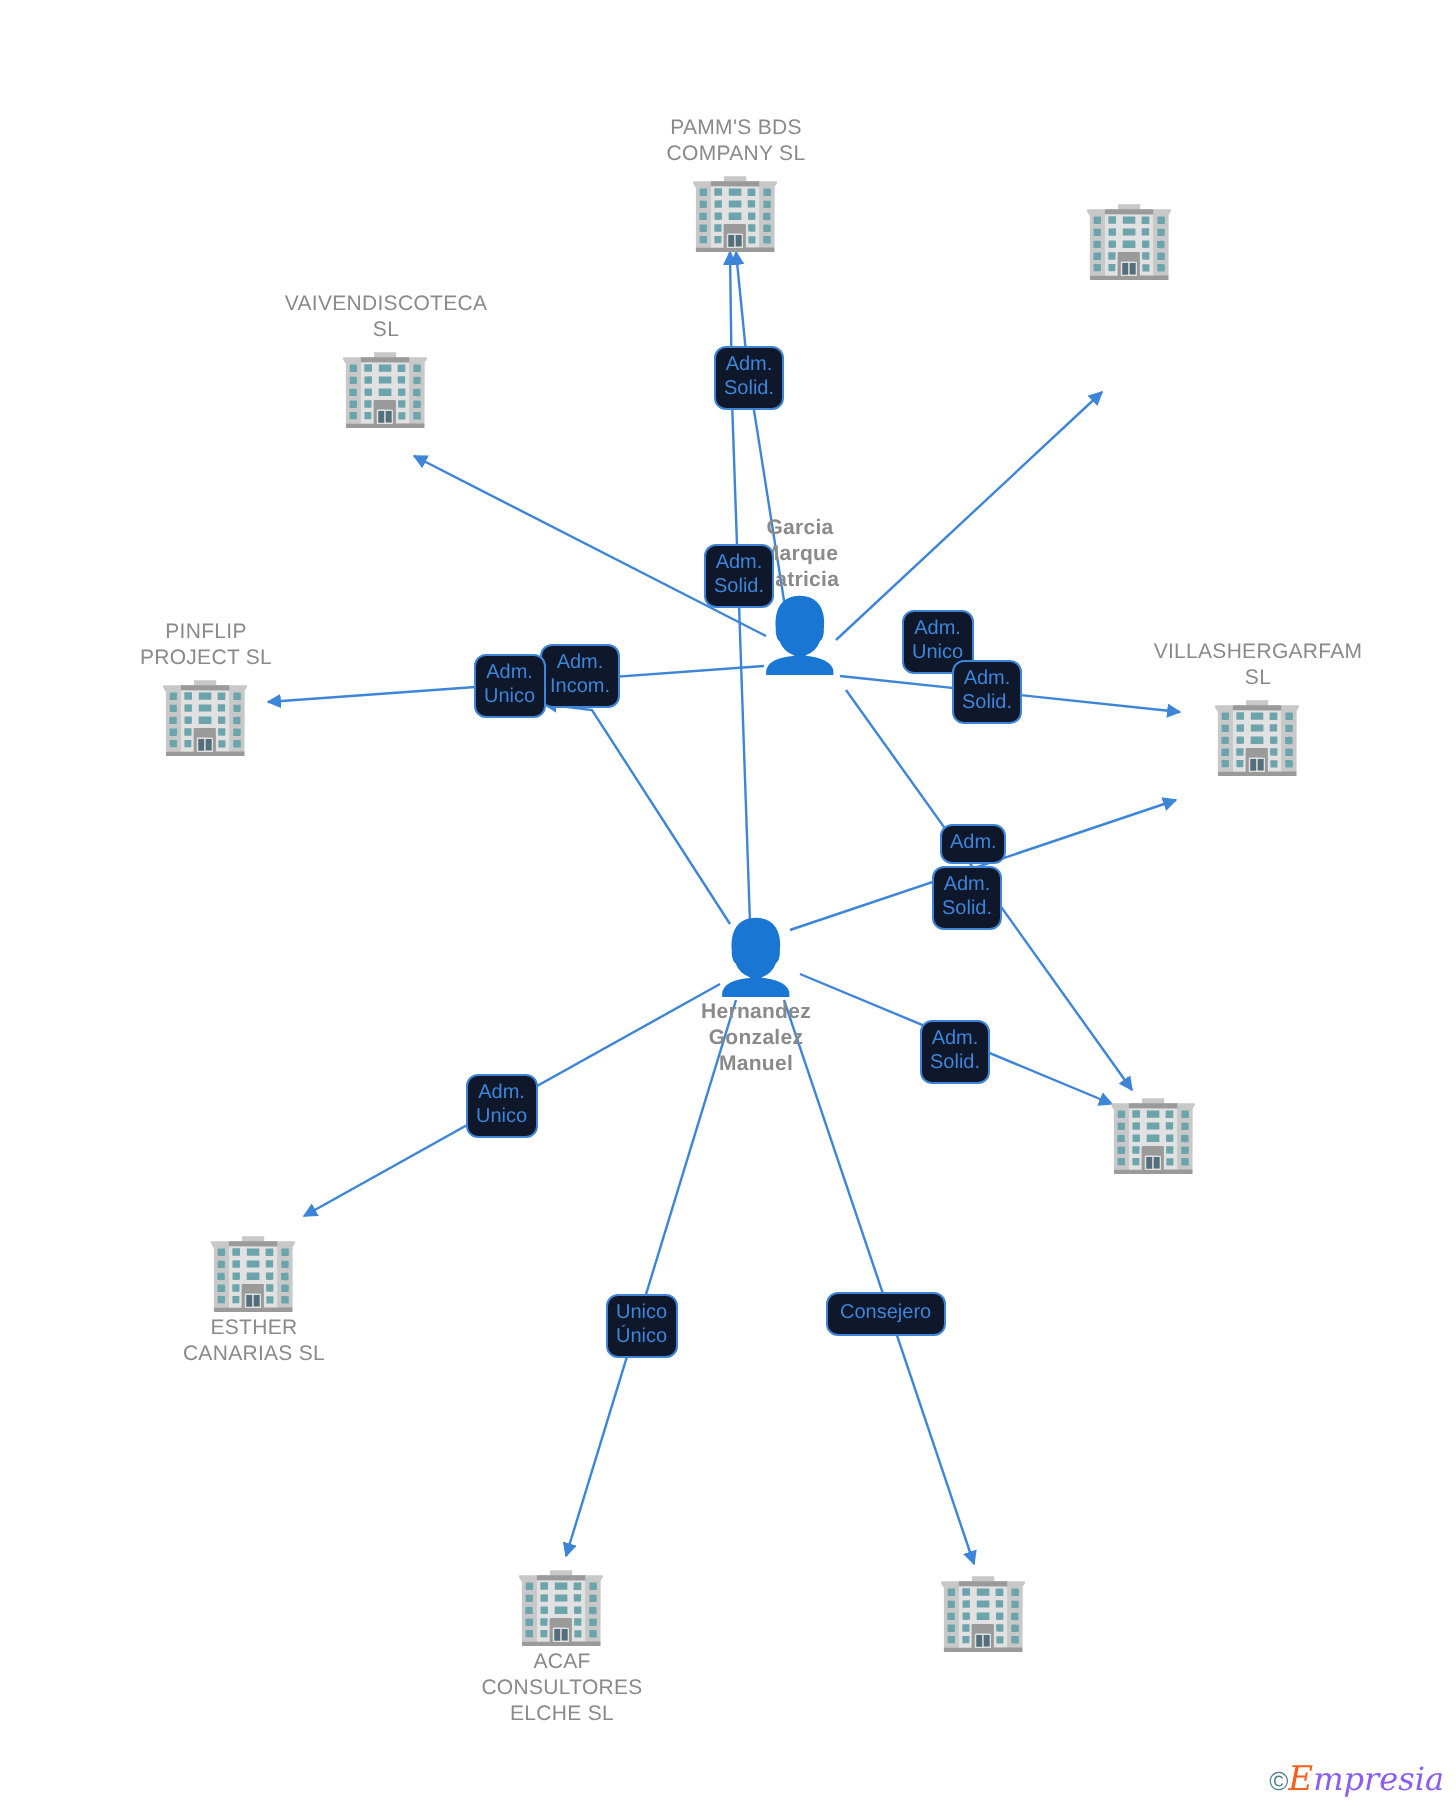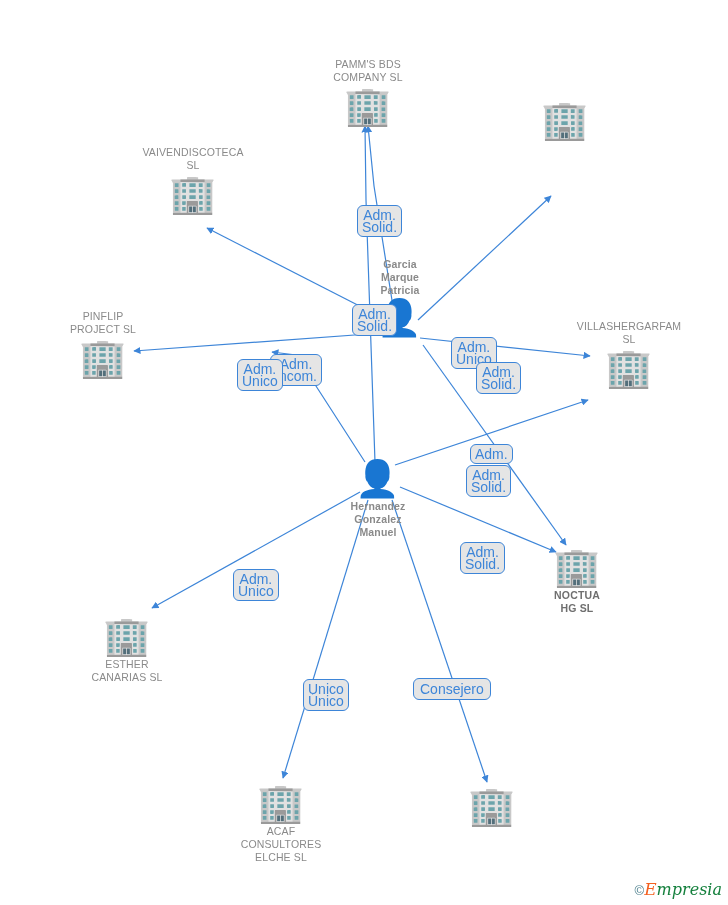--- a/index.html
+++ b/index.html
@@ -64,31 +64,30 @@
   .node.label-below .caption {
     margin-top: 3px;
   }
   .node.person .caption {
     color: #8a8a8a;
     font-weight: bold;
   }
   .edge-label {
     position: absolute;
     box-sizing: border-box;
-    background: #e5e5e5;
+    background: #0f172a;
     border: 1px solid #3d85d8;
     border-radius: 6px;
     color: #3d85d8;
-    font-size: 14px;
+    font-size: 10px;
     line-height: 12px;
     text-align: center;
     padding: 3px 4px;
     white-space: pre-line;
     z-index: 9;
-    margin-top: 32px;
   }
   .edge-label.behind {
     z-index: 8;
   }
   .edge-label.front {
     z-index: 12;
   }
   .edge-label.one-line {
     padding: 4px 6px;
   }
@@ -105,21 +104,21 @@
     color: #4b7f8c;
     font-size: 13px;
   }
   #watermark .wm-e {
     color: #f4601f;
     font-family: "DejaVu Serif", serif;
     font-style: italic;
     font-size: 17px;
   }
   #watermark .wm-rest {
-    color: #15803d;
+    color: #8b5cf6;
     font-family: "DejaVu Serif", serif;
     font-style: italic;
     font-size: 16px;
   }
 </style>
 </head>
 <body>
 
 <div id="canvas">
 
@@ -196,22 +195,20 @@
 
   <div class="node person label-below" style="left:378px; top:461px;">
     <span class="glyph">👤</span>
     <span class="caption">Hernandez
 Gonzalez
 Manuel</span>
   </div>
 
   <div class="node company label-below highlight" style="left:577px; top:548px;">
     <span class="glyph">🏢</span>
-    <span class="caption">NOCTUA
-HG  SL</span>
   </div>
 
   <div class="node company label-below" style="left:127px; top:617px;">
     <span class="glyph">🏢</span>
     <span class="caption">ESTHER
 CANARIAS  SL</span>
   </div>
 
   <div class="node company label-below" style="left:281px; top:784px;">
     <span class="glyph">🏢</span>

